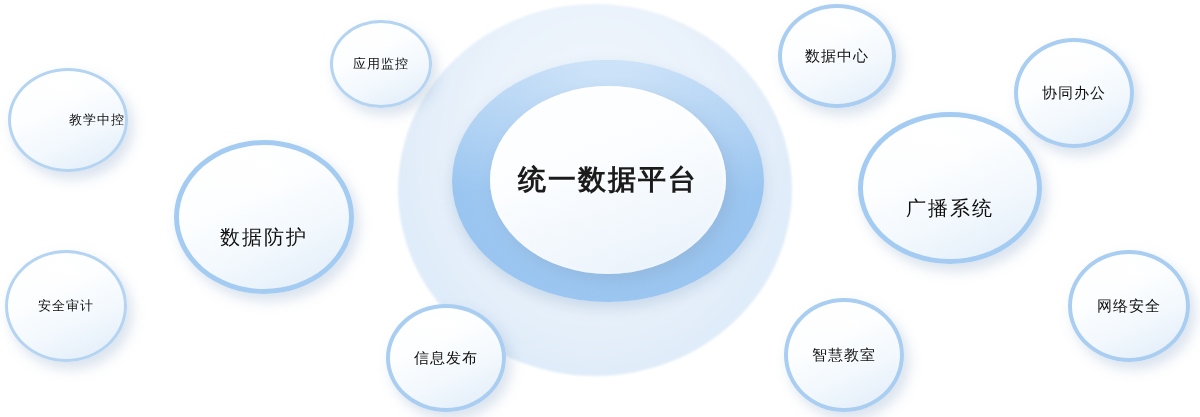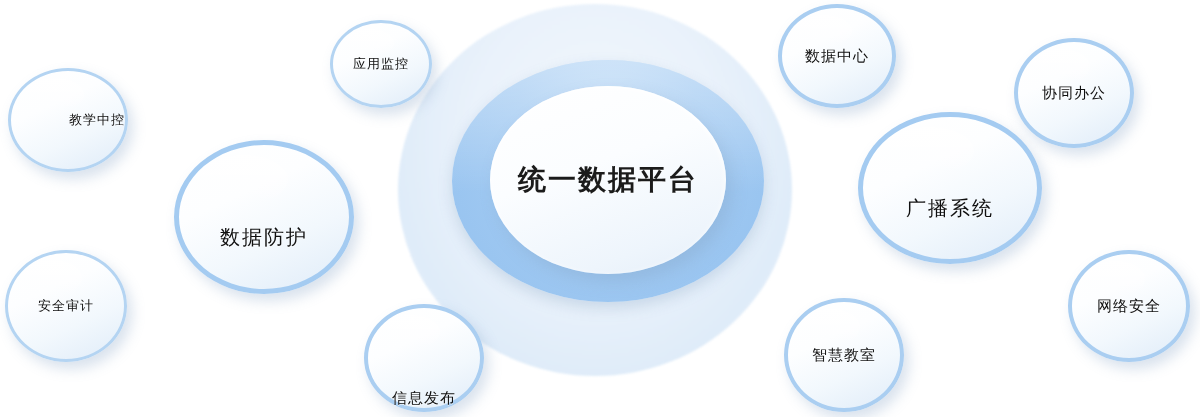--- a/index.html
+++ b/index.html
@@ -128,21 +128,21 @@
       </div>
       <div class="bubble sm" style="left: 5px; top: 250px; width: 122px; height: 112px;">
         <span class="bubble-label">安全审计</span>
       </div>
       <div class="bubble lg" style="left: 174px; top: 140px; width: 180px; height: 154px;">
         <span class="bubble-label">数据防护</span>
       </div>
       <div class="bubble sm" style="left: 330px; top: 20px; width: 102px; height: 88px;">
         <span class="bubble-label">应用监控</span>
       </div>
-      <div class="bubble md" style="left: 364px; top: 304px; width: 120px; height: 108px; align-items: flex-end;">
+      <div class="bubble md" style="left: 386px; top: 304px; width: 120px; height: 108px;">
         <span class="bubble-label">信息发布</span>
       </div>
       <div class="bubble md" style="left: 778px; top: 4px; width: 118px; height: 104px; text-align: center;">
         <span class="bubble-label">数据中心</span>
       </div>
       <div class="bubble lg" style="left: 858px; top: 112px; width: 184px; height: 152px;">
         <span class="bubble-label">广播系统</span>
       </div>
       <div class="bubble md" style="left: 784px; top: 298px; width: 120px; height: 114px;">
         <span class="bubble-label">智慧教室</span>

